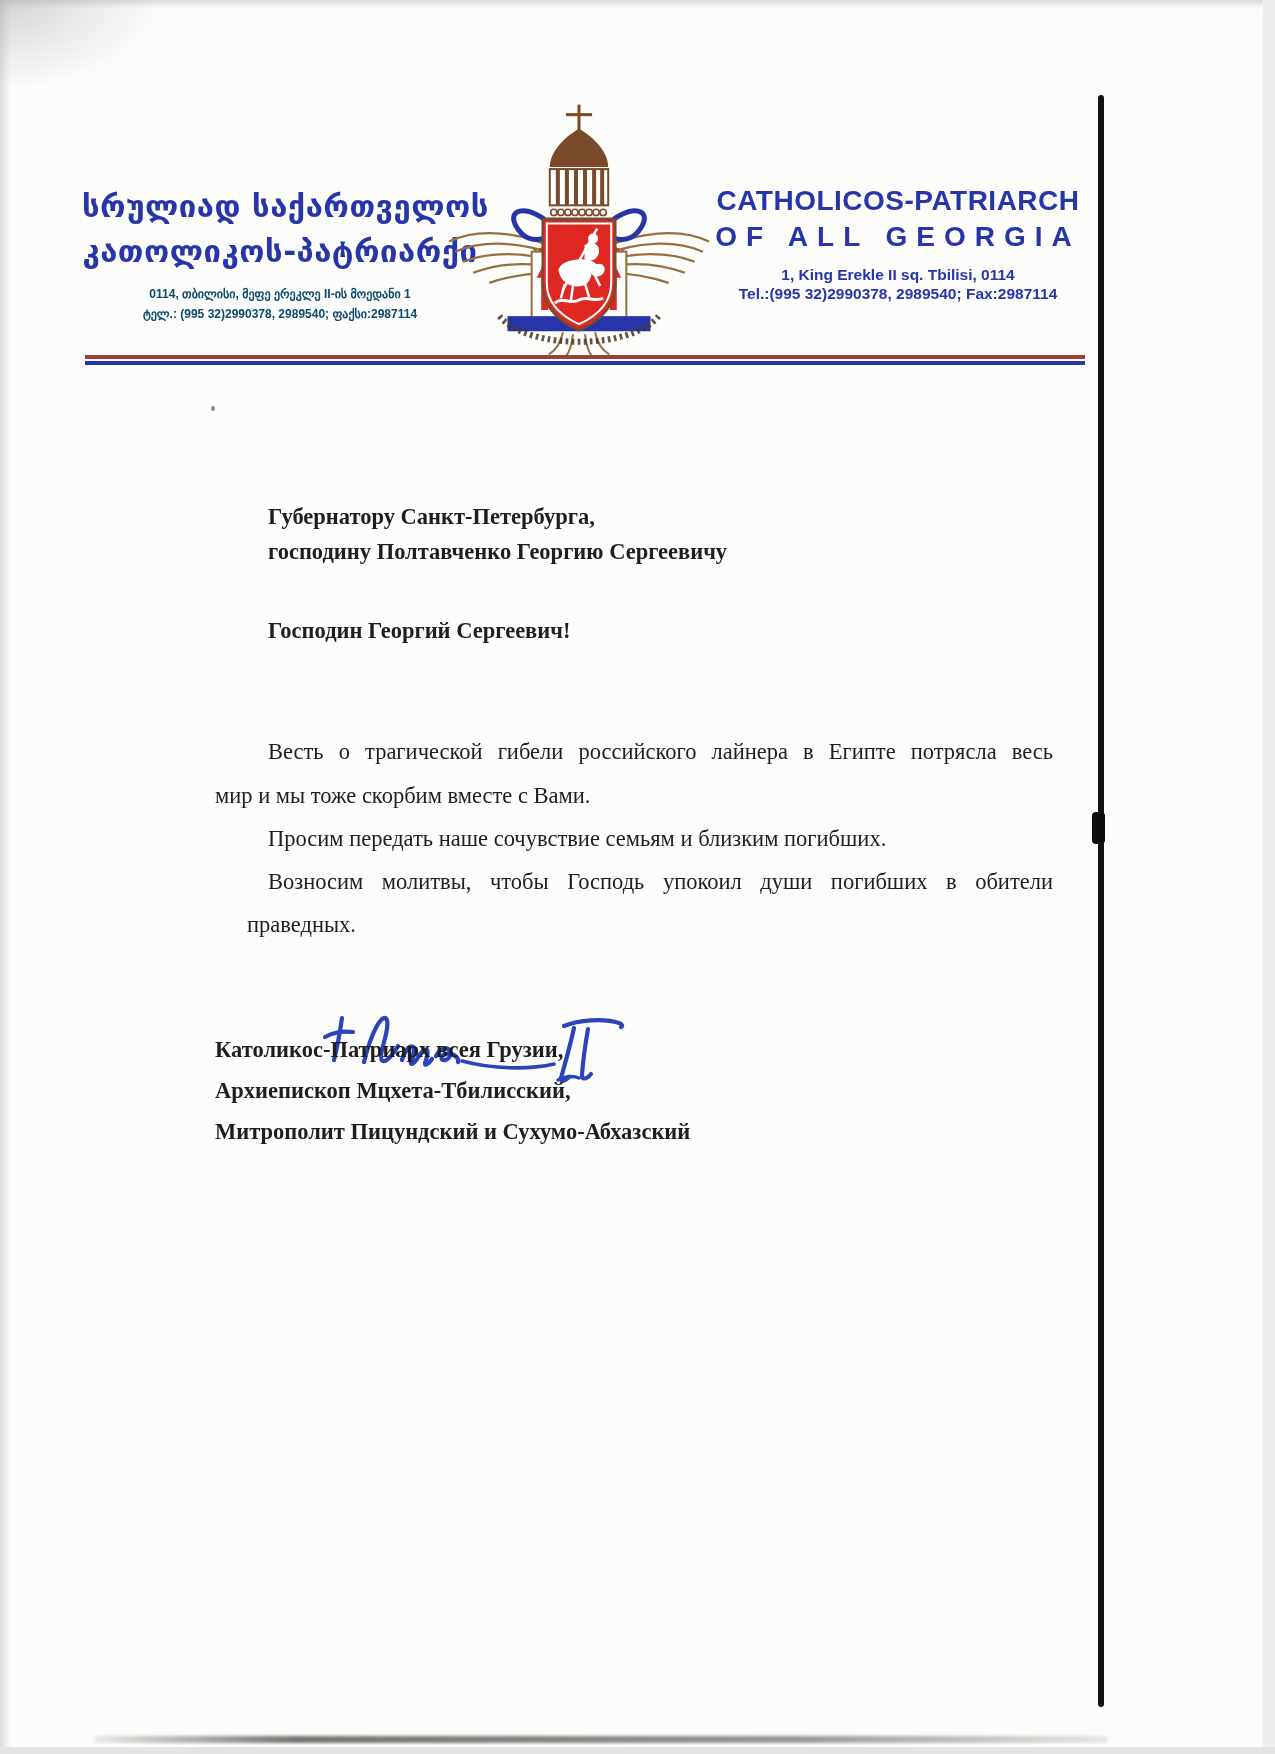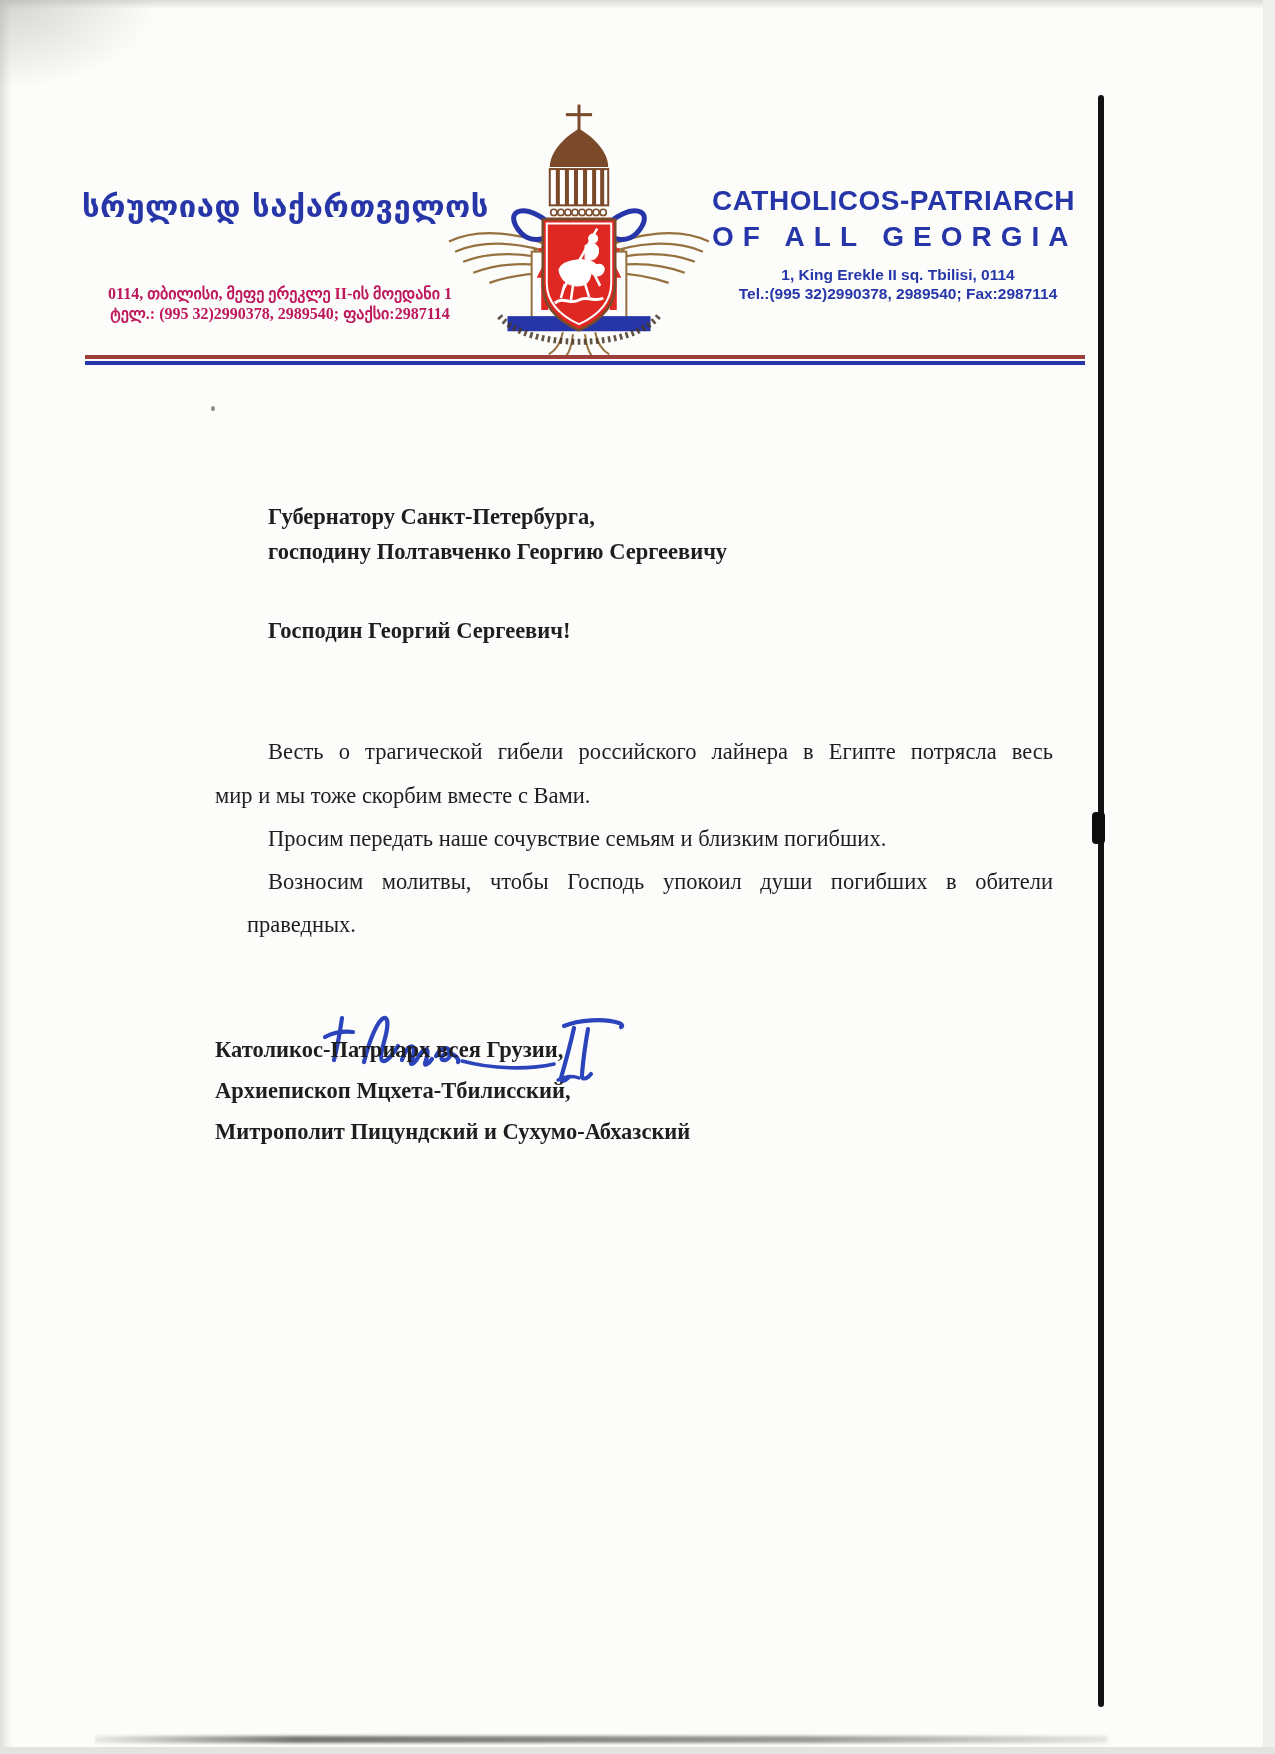--- a/index.html
+++ b/index.html
@@ -10,25 +10,25 @@
   }
   
   .ka-title{
     position:absolute;left:82px;top:184px;width:396px;text-align:center;
     font-family:"DejaVu Sans","Liberation Sans",sans-serif;
     font-weight:bold;font-size:31px;line-height:45px;color:#2636a8;
     letter-spacing:0.5px;white-space:nowrap;
   }
   .ka-addr{
     position:absolute;left:70px;top:284px;width:420px;text-align:center;
-    font-family:Liberation Serif, serif;
-    font-size:16px;line-height:20px;color:#be185d;font-weight:bold;white-space:nowrap;
+    font-family:Liberation Sans, sans-serif;
+    font-size:12px;line-height:20px;color:#0c4a6e;font-weight:bold;white-space:nowrap;
   }
   .en-title{
-    position:absolute;left:712px;top:183px;width:372px;text-align:left;
+    position:absolute;left:712px;top:183px;width:372px;text-align:center;
     font-family:"Liberation Sans","DejaVu Sans",sans-serif;
     font-weight:bold;font-size:28px;line-height:36px;color:#2636a8;white-space:nowrap;
   }
   .en-title .l1{letter-spacing:0.5px;}
   .en-title .l2{letter-spacing:9px;}
   .en-addr{
     position:absolute;left:712px;top:265px;width:372px;text-align:center;
     font-family:"Liberation Sans","DejaVu Sans",sans-serif;
     font-weight:bold;font-size:15.5px;line-height:19px;color:#2636a8;white-space:nowrap;
   }
@@ -72,20 +72,21 @@
 
 <div id="page">
 
   <div class="scan-top"></div>
   <div class="scan-left"></div>
   <div class="scan-right"></div>
   <div class="scan-corner"></div>
 
   <div class="ka-title">
     <div>სრულიად საქართველოს</div>
+    <div>კათოლიკოს-პატრიარქი</div>
   </div>
   <div class="ka-addr">
     <div>0114, თბილისი, მეფე ერეკლე II-ის მოედანი 1</div>
     <div>ტელ.: (995 32)2990378, 2989540; ფაქსი:2987114</div>
   </div>
 
   <div class="en-title">
     <div class="l1">CATHOLICOS-PATRIARCH</div>
     <div class="l2">OF ALL GEORGIA</div>
   </div>

